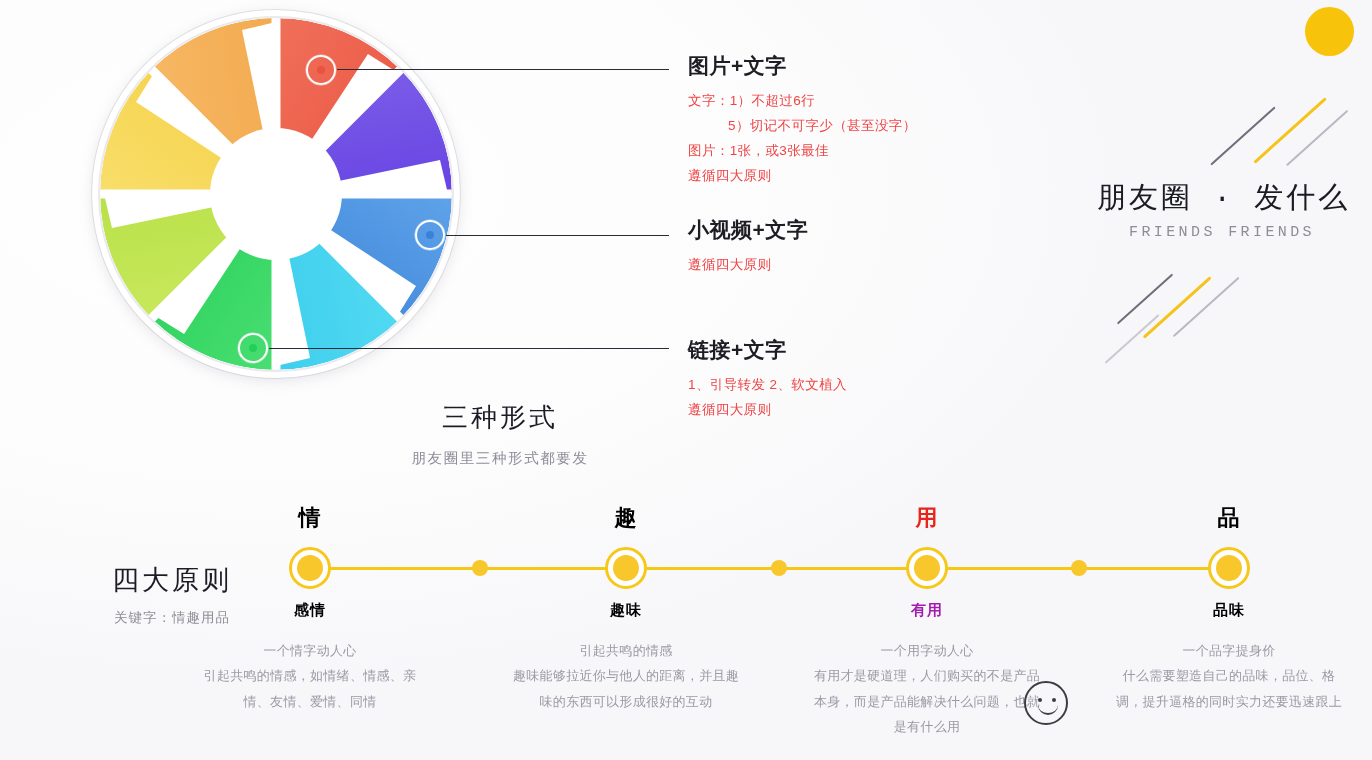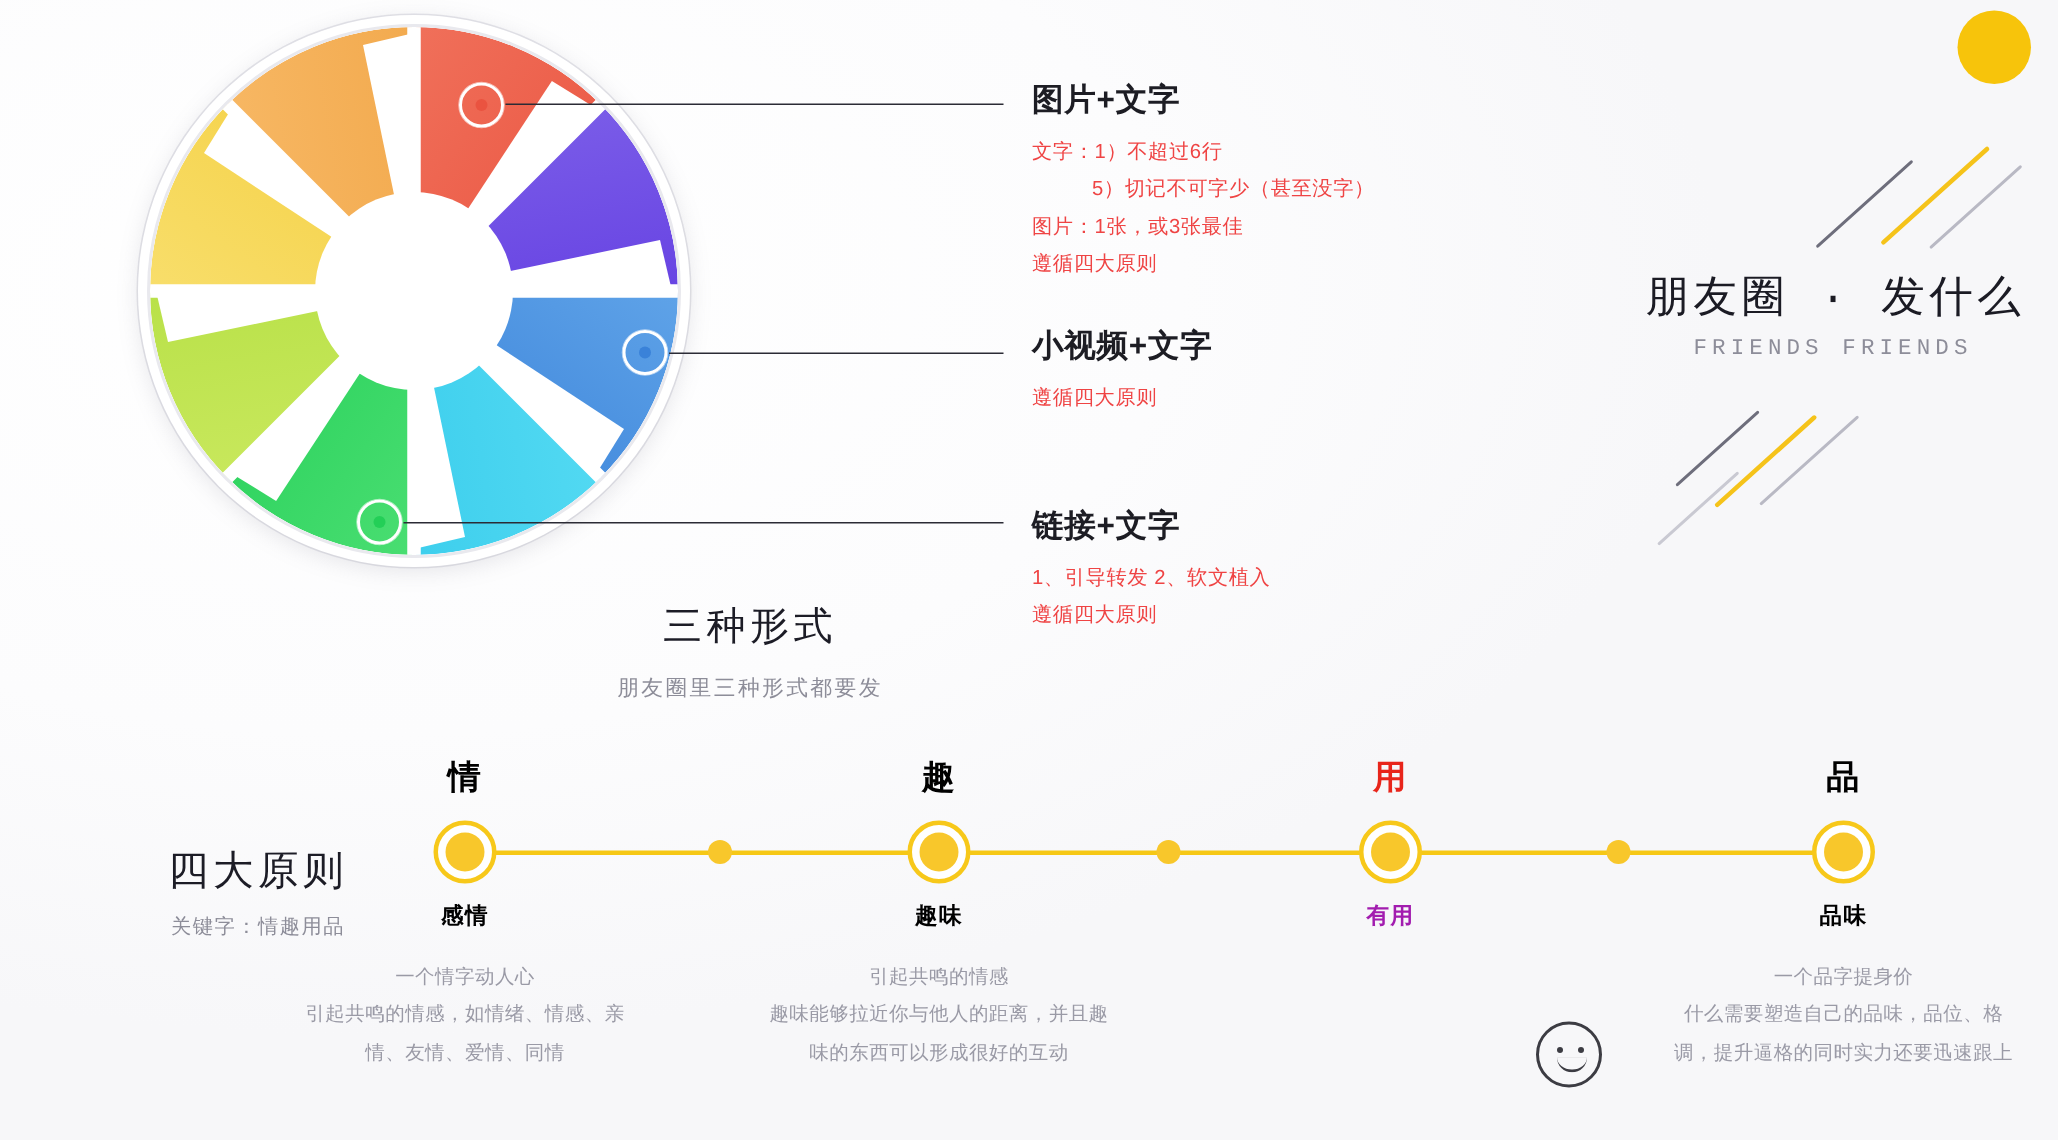--- a/index.html
+++ b/index.html
@@ -312,20 +312,24 @@
       <span class="d1">引起共鸣的情感</span>
       <span class="d2">趣味能够拉近你与他人的距离，并且趣味的东西可以形成很好的互动</span>
     </div>
     <div class="tl-small" style="left:495px;"></div>
 
     <div class="tl-key" style="left:606px; color:#e8251b;">用</div>
     <div class="tl-big" style="left:630px;">
         <i></i>
       </div>
     <div class="tl-word" style="left:591px; color:#a21caf;">有用</div>
+    <div class="tl-desc" style="left:536px;">
+      <span class="d1">一个用字动人心</span>
+      <span class="d2">有用才是硬道理，人们购买的不是产品本身，而是产品能解决什么问题，也就是有什么用</span>
+    </div>
     <div class="tl-small" style="left:795px;"></div>
 
     <div class="tl-key" style="left:908px;">品</div>
     <div class="tl-big" style="left:932px;">
         <i></i>
       </div>
     <div class="tl-word" style="left:893px;">品味</div>
     <div class="tl-desc" style="left:838px;">
       <span class="d1">一个品字提身价</span>
       <span class="d2">什么需要塑造自己的品味，品位、格调，提升逼格的同时实力还要迅速跟上</span>

